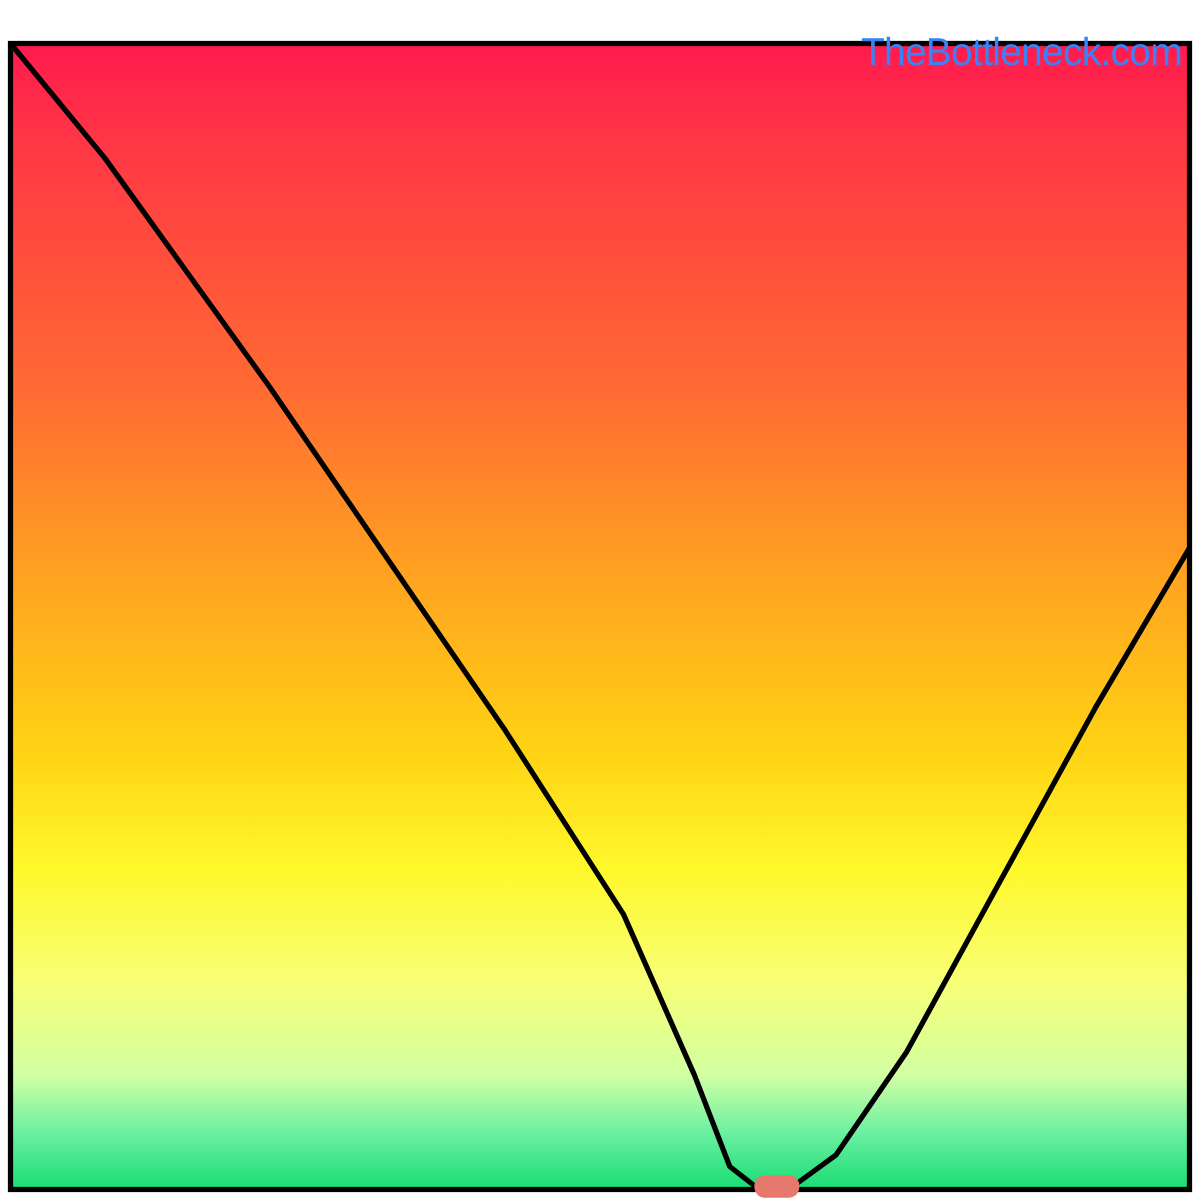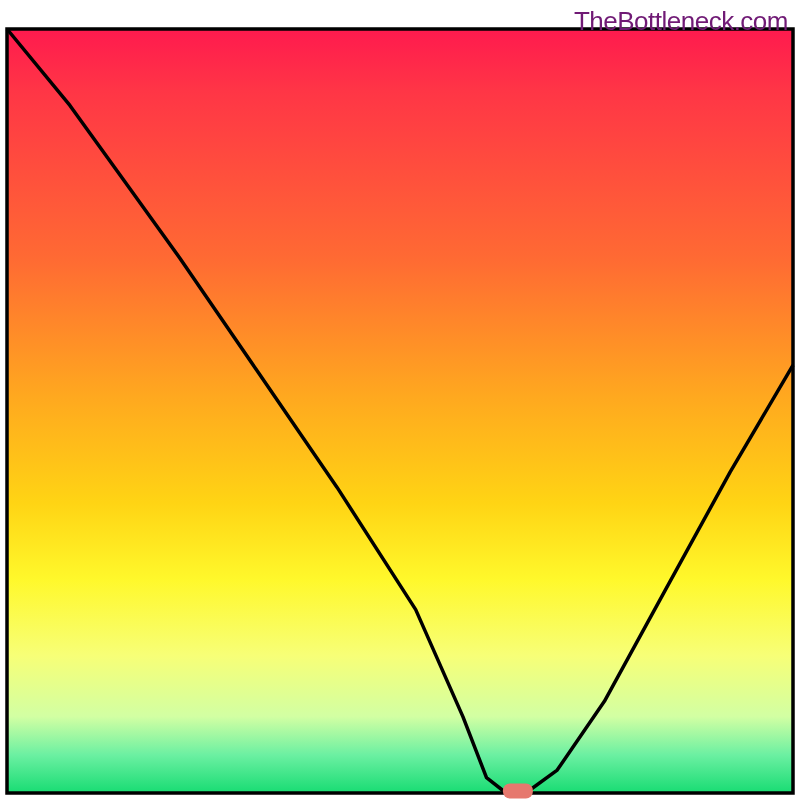--- a/index.html
+++ b/index.html
@@ -10,23 +10,23 @@
     background: #ffffff;
     font-family: Arial, Helvetica, sans-serif;
   }
   .chart-container {
     position: relative;
     width: 800px;
     height: 800px;
   }
   .watermark {
     position: absolute;
-    top: 6px;
+    top: 19px;
     right: 12px;
-    color: #701a75;
+    color: #3b82f6;
     font-size: 26px;
     letter-spacing: -0.5px;
     z-index: 5;
   }
   .plot-area {
     position: absolute;
     left: 7px;
     top: 29px;
     width: 786px;
     height: 764px;

